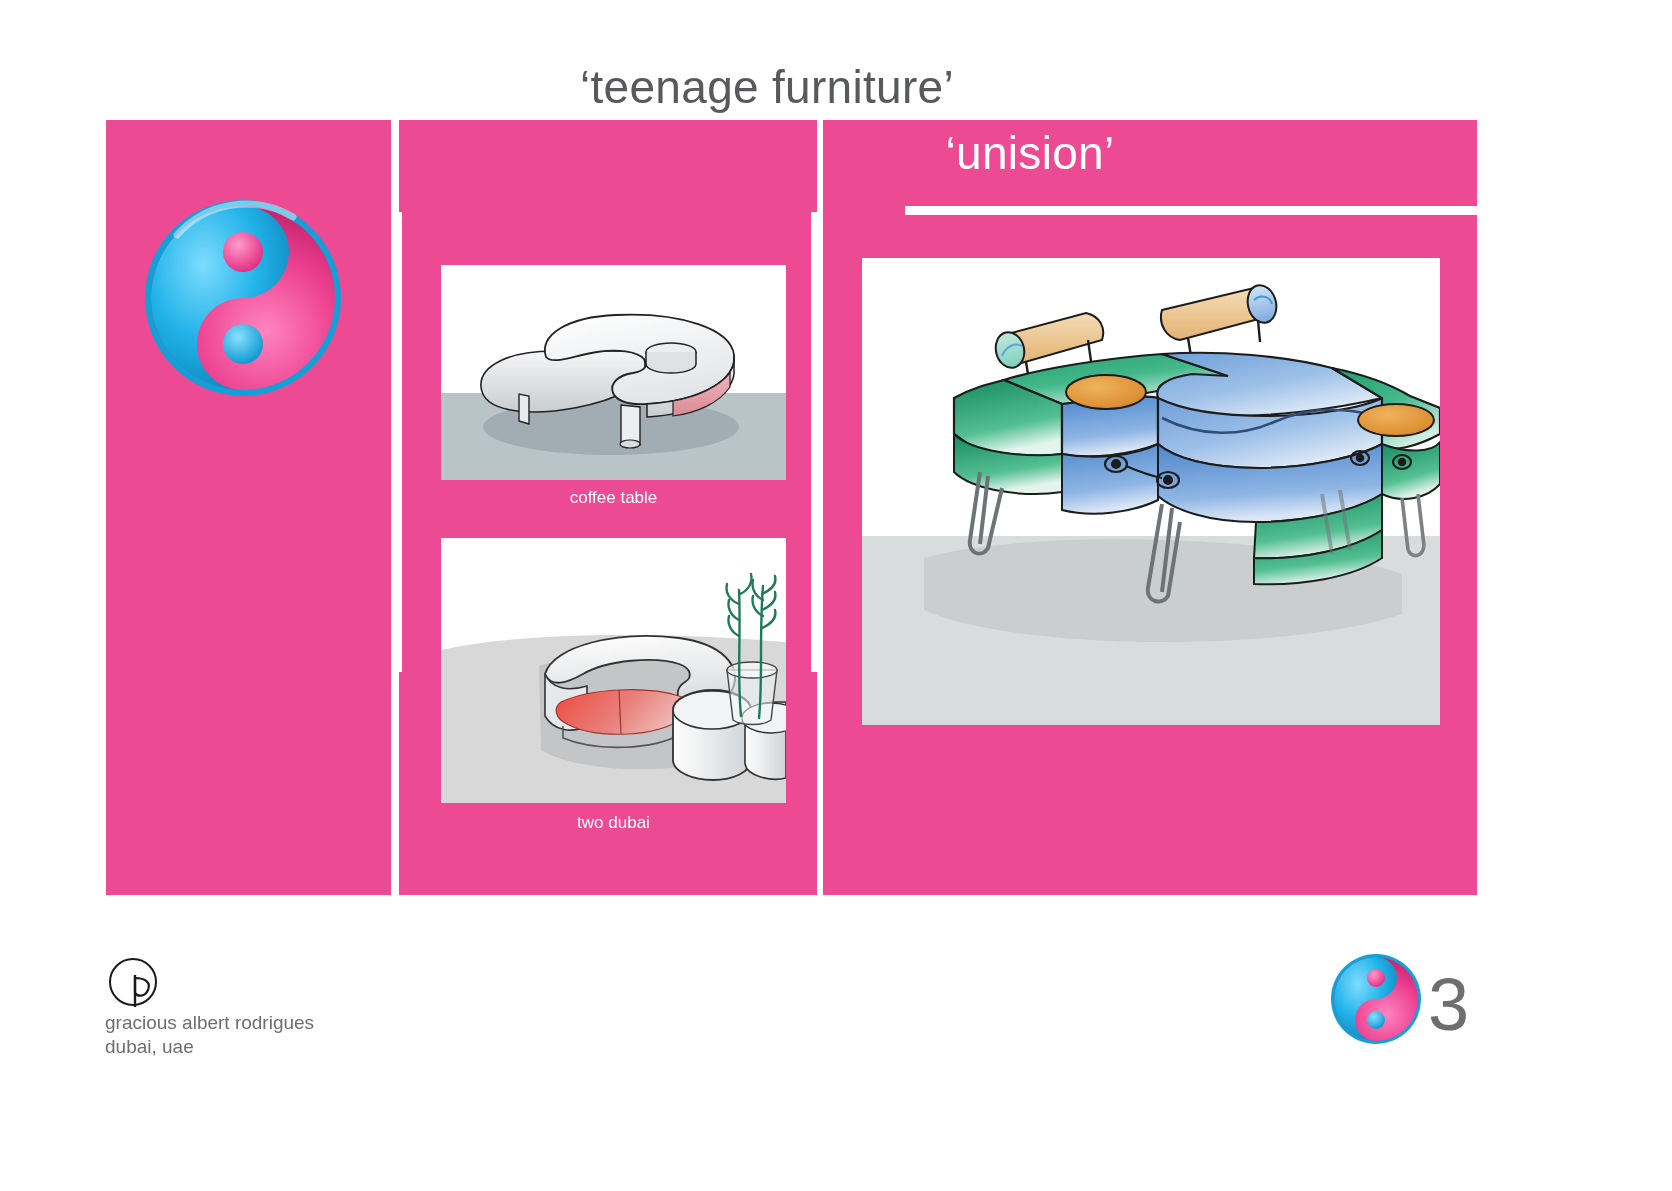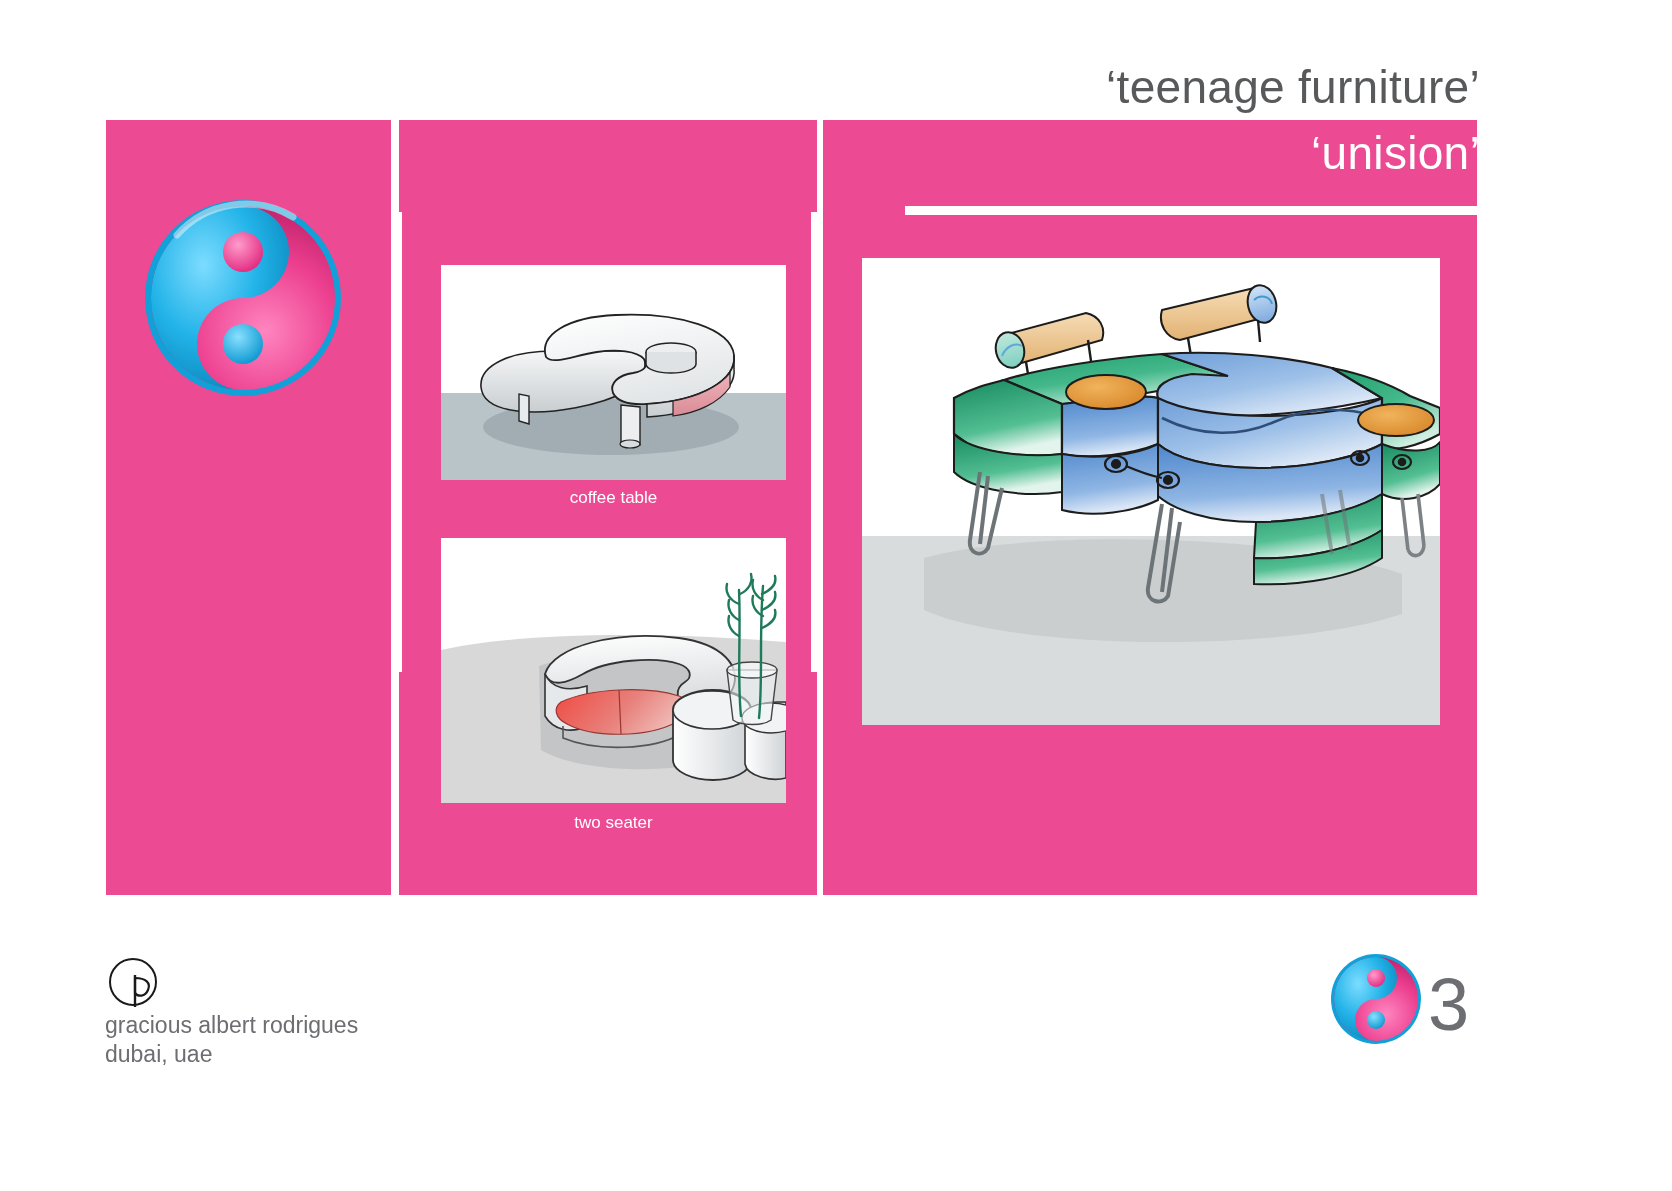--- a/index.html
+++ b/index.html
@@ -14,35 +14,35 @@
     font-family: "Liberation Sans", sans-serif;
     overflow: hidden;
   }
 
   
   #title-block {
     position: absolute;
     right: 192px;
     top: 62px;
     width: 900px;
-    text-align: right;
+    text-align: left;
   }
   #title-primary {
     font-size: 46px;
     color: #58595b;
     line-height: 1.1;
     letter-spacing: 0.3px;
     white-space: nowrap;
   }
   #title-secondary {
     position: absolute;
     right: 192px;
     top: 128px;
     width: 900px;
-    text-align: right;
+    text-align: center;
     font-size: 46px;
     color: #ffffff;
     line-height: 1.1;
     letter-spacing: 0.3px;
     white-space: nowrap;
     z-index: 5;
   }
 
   
   .pink-panel {
@@ -144,21 +144,21 @@
     position: absolute;
     left: 108px;
     top: 957px;
     width: 54px;
     height: 54px;
   }
   #footer-credit {
     position: absolute;
     left: 105px;
     top: 1011px;
-    font-size: 23px;
+    font-size: 19px;
     color: #6d6e71;
     line-height: 1.28;
     white-space: pre-line;
   }
   #footer-logo {
     position: absolute;
     left: 1330px;
     top: 952px;
     width: 160px;
     height: 95px;
@@ -318,21 +318,21 @@
       <path d="M298 98 C290 94 286 86 288 78"></path>
       <path d="M299 56 C308 52 312 44 310 36"></path>
       <path d="M322 62 C314 58 310 50 312 42"></path>
       <path d="M322 78 C314 74 310 66 312 58"></path>
       <path d="M321 56 C330 52 336 46 334 38"></path>
       <path d="M321 72 C330 68 336 62 334 54"></path>
       <path d="M321 90 C330 86 336 80 334 72"></path>
     </g>
   </svg>
 </div>
-<div class="caption" id="caption-two-seater">two seater</div>
+<div class="caption" id="caption-two-seater">two dubai</div>
 
 <div class="sketch-frame" id="sketch-unision">
   <svg viewBox="0 0 578 467" width="578" height="467">
     <rect x="0" y="0" width="578" height="467" fill="#ffffff"></rect>
     <rect x="0" y="278" width="578" height="189" fill="#d9dcdd"></rect>
     <defs>
       <linearGradient id="grnTop" x1="0" y1="0" x2="0.6" y2="1">
         <stop offset="0%" stop-color="#1f9e6e"></stop>
         <stop offset="55%" stop-color="#44b88b"></stop>
         <stop offset="100%" stop-color="#cfeee1"></stop>

